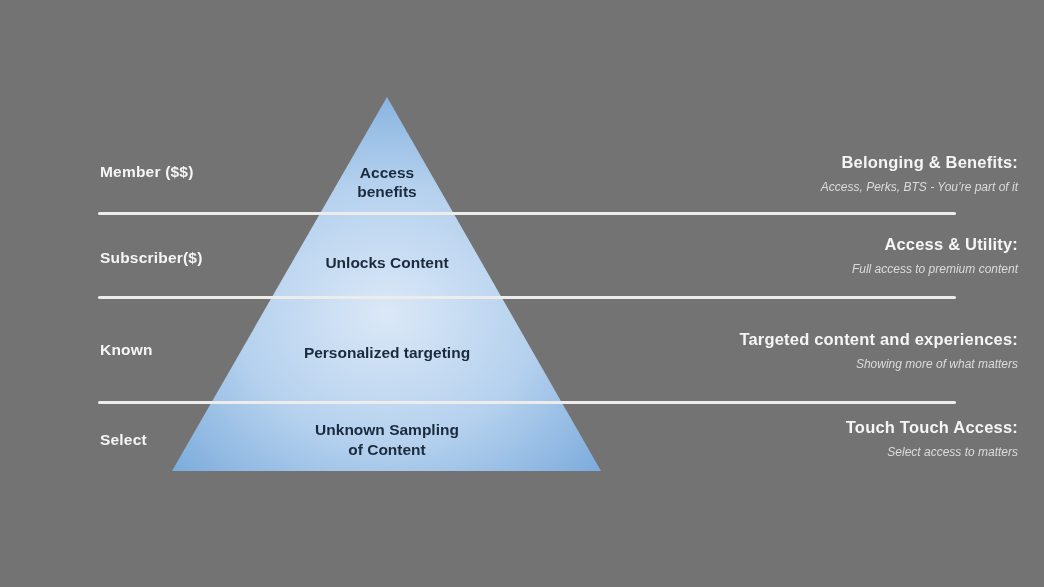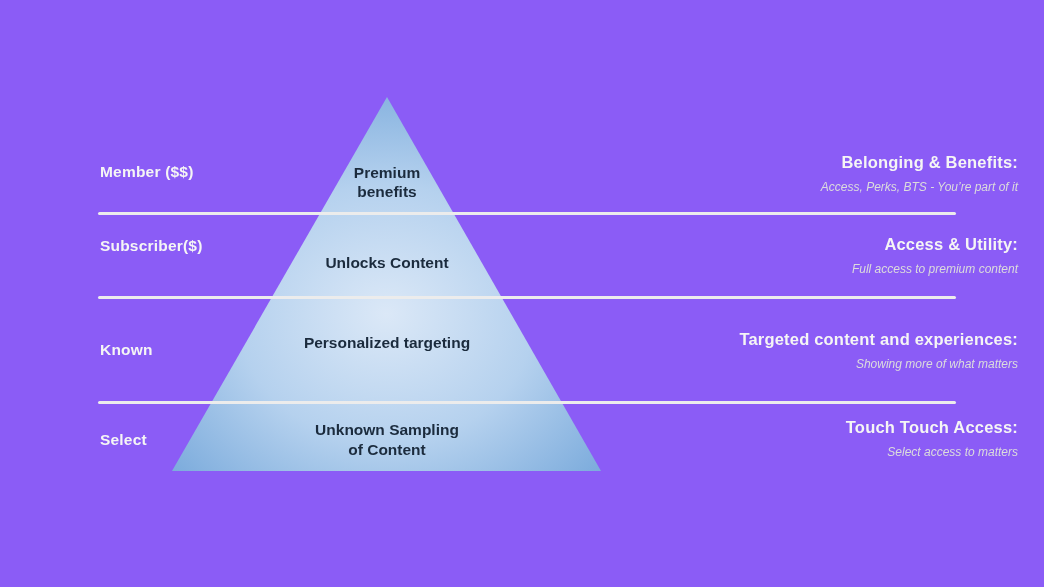--- a/index.html
+++ b/index.html
@@ -4,21 +4,21 @@
 <style>
   html, body {
     margin: 0;
     padding: 0;
     background: #000;
   }
   .canvas {
     position: relative;
     width: 1044px;
     height: 587px;
-    background: #8b5cf6;
+    background: #737373;
     overflow: hidden;
     font-family: "Liberation Sans", "DejaVu Sans", sans-serif;
   }
   .pyr-svg {
     position: absolute;
     inset: 0;
     width: 1044px;
     height: 587px;
   }
   .left-label {
@@ -75,36 +75,36 @@
         <stop offset="100%" stop-color="#6fa3d8"></stop>
       </radialGradient>
     </defs>
     <polygon points="387,97 601,471 172,471" fill="url(#pyrGrad)"></polygon>
     <rect x="98" y="212" width="858" height="3" rx="1.5" fill="#ececec"></rect>
     <rect x="98" y="296" width="858" height="3" rx="1.5" fill="#ececec"></rect>
     <rect x="98" y="401" width="858" height="3" rx="1.5" fill="#ececec"></rect>
   </svg>
 
   <div class="left-label" style="top:162px">Member ($$)</div>
-  <div class="pyr-label" style="top:163px; line-height:19px;">Premium
+  <div class="pyr-label" style="top:163px; line-height:19px;">Access
 benefits</div>
   <div class="right-block" style="top:150px">
     <div class="right-heading">Belonging &amp; Benefits:</div>
     <div class="right-detail">Access, Perks, BTS - You’re part of it</div>
   </div>
 
-  <div class="left-label" style="top:236px">Subscriber($)</div>
+  <div class="left-label" style="top:248px">Subscriber($)</div>
   <div class="pyr-label" style="top:253px">Unlocks Content</div>
   <div class="right-block" style="top:232px">
     <div class="right-heading">Access &amp; Utility:</div>
     <div class="right-detail">Full access to premium content</div>
   </div>
 
   <div class="left-label" style="top:340px">Known</div>
-  <div class="pyr-label" style="top:333px">Personalized targeting</div>
+  <div class="pyr-label" style="top:343px">Personalized targeting</div>
   <div class="right-block" style="top:327px">
     <div class="right-heading">Targeted content and experiences:</div>
     <div class="right-detail">Showing more of what matters</div>
   </div>
 
   <div class="left-label" style="top:430px">Select</div>
   <div class="pyr-label" style="top:420px">Unknown Sampling
 of Content</div>
   <div class="right-block" style="top:415px">
     <div class="right-heading">Touch Touch Access:</div>

